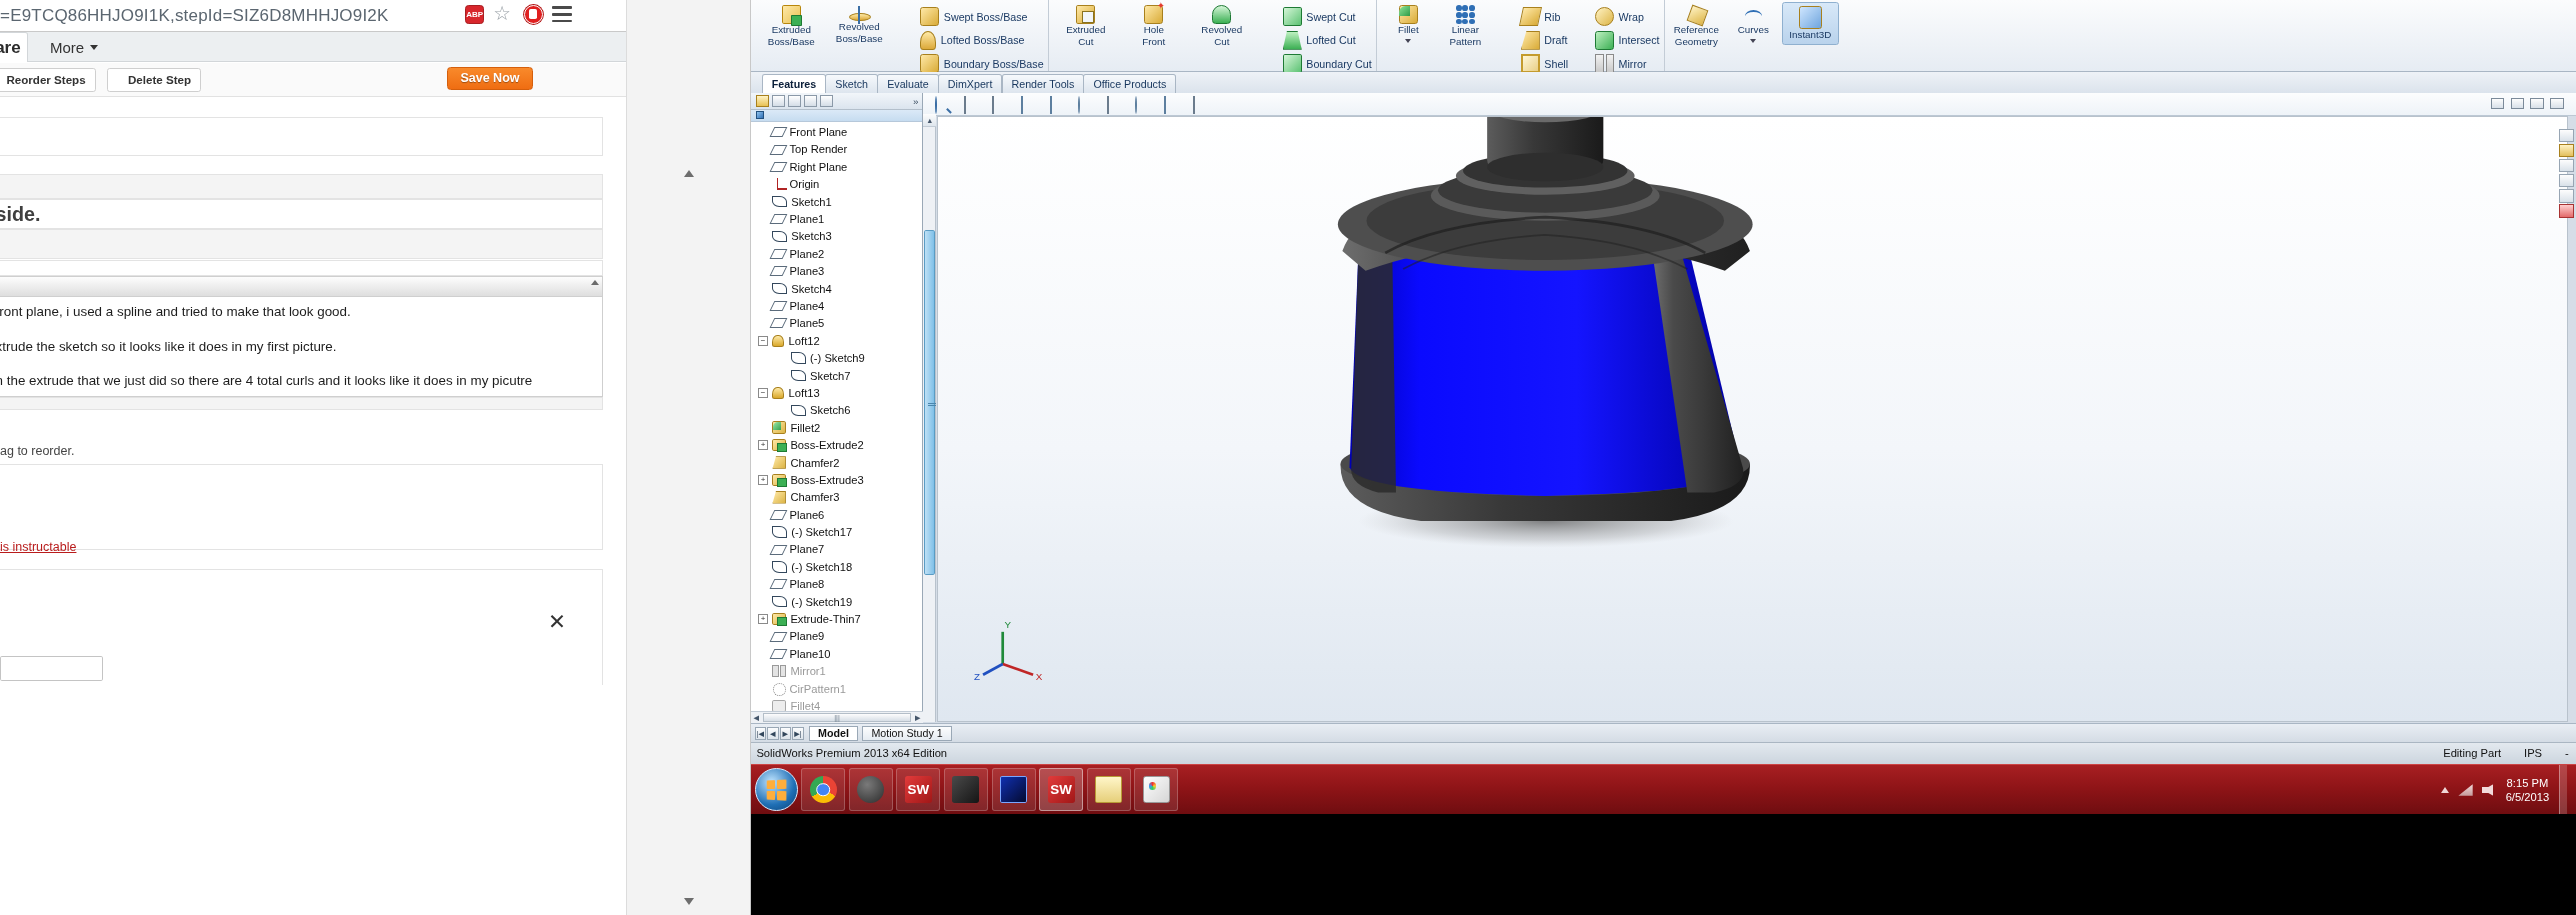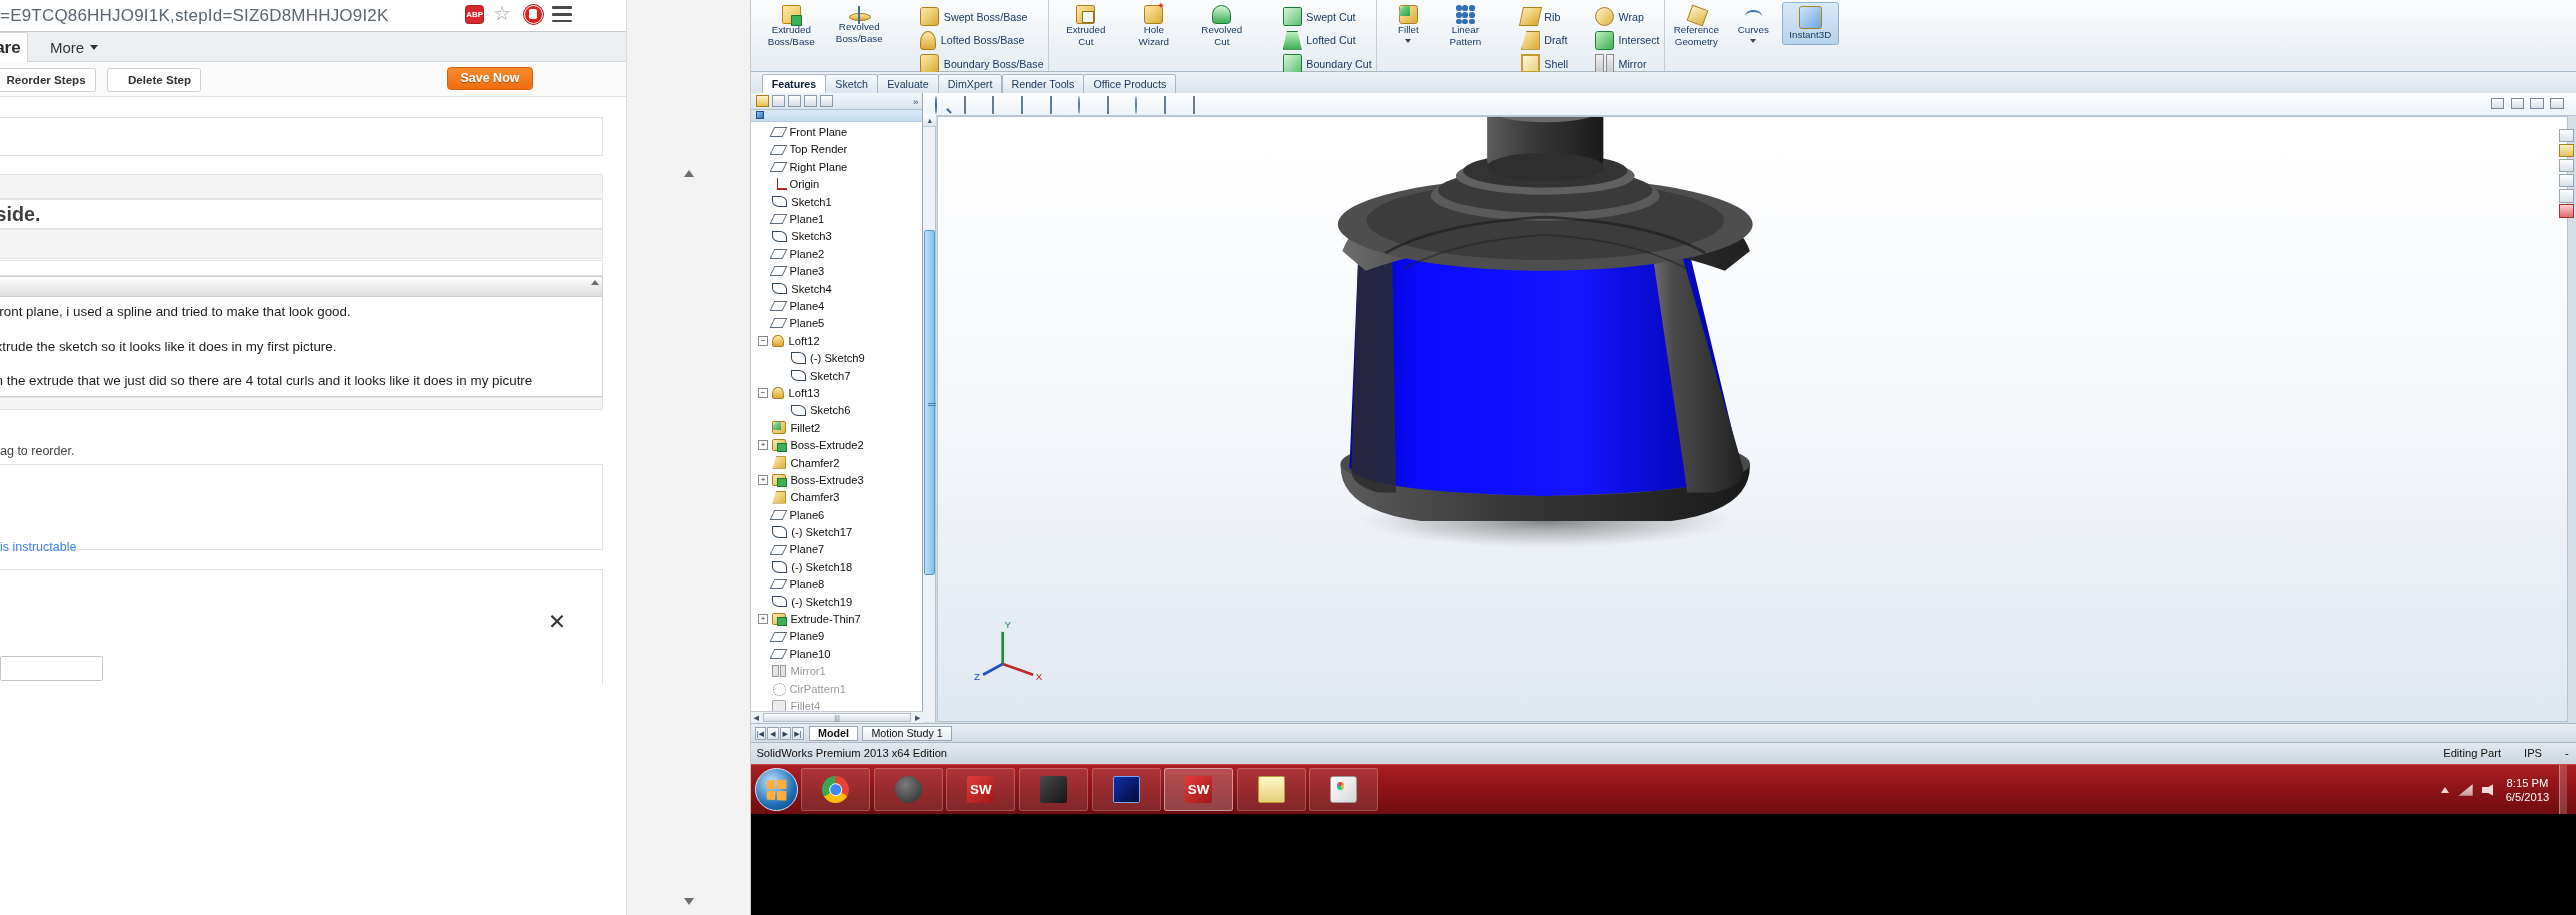--- a/index.html
+++ b/index.html
@@ -100,21 +100,21 @@
     border-bottom:0.9px solid #cfcfcf; position:relative;
   }
   .editor-scroll-up {
     position:absolute; right:2.7px; top:2.7px; width:0;height:0;
     border-left:4.5px solid transparent;border-right:4.5px solid transparent;border-bottom:5.4px solid #6b6b6b;
   }
   .editor-content { padding:7.2px 9px 9px 0; }
   .editor-content p { font-size:13.4px; color:#1d1d1d; line-height:1.25; margin-bottom:18px; white-space:nowrap; }
 
   .hint-drag { position:absolute; font-size:12.5px; color:#444; }
-  .lnk-instructable { position:absolute; font-size:12.5px; color:#3b82f6; }
+  .lnk-instructable { position:absolute; font-size:12.5px; color:#b91c1c;text-decoration:underline; }
 
   .close-x {
     position:absolute; font-size:21.5px; color:#333; line-height:1; cursor:pointer;
     font-family:"Liberation Sans", sans-serif;
   }
   .small-input {
     position:absolute; border:0.9px solid #c4c4c4; background:#fff; border-radius:1.8px;
   }
 
   
@@ -368,21 +368,21 @@
   }
   .tb-start {
     width:43px;height:43px;border-radius:50%;
     background:radial-gradient(circle at 38% 32%,#bfe4ff,#1f6fb5 60%,#0b3f71);
     border:1.8px solid #d9ecff; display:flex;align-items:center;justify-content:center;
   }
   .tb-win { width:19.7px;height:19.7px;display:grid;grid-template-columns:1fr 1fr;grid-template-rows:1fr 1fr;gap:1.8px;
     transform:perspective(36px) rotateY(-12deg);}
   .tb-win i{background:#ffae3b;border-radius:0.9px;}
   .tb-item {
-    width:69px;height:43px;background:rgba(255,255,255,.10);
+    width:44px;height:43px;background:rgba(255,255,255,.10);
     border:0.9px solid rgba(255,255,255,.22); border-radius:2.7px;
     display:flex;align-items:center;justify-content:center;
   }
   .tb-item.active { background:rgba(255,255,255,.22); border-color:rgba(255,255,255,.45); }
   .tb-ic { width:27px;height:27px; display:flex;align-items:center;justify-content:center;
     font-size:13.4px;font-weight:bold;color:#fff;}
   .ic-chrome{border-radius:50%;background:conic-gradient(#ea4335 0 33%,#fbbc05 33% 66%,#34a853 66% 100%);
     position:relative;}
   .ic-chrome:after{content:"";position:absolute;left:50%;top:50%;transform:translate(-50%,-50%);
     width:11.6px;height:11.6px;border-radius:50%;background:#4285f4;border:1.8px solid #fff;}
@@ -527,21 +527,21 @@
 
       <div class="rb-group">
         <div class="rb-big">
           <span class="icn icn-extcut"></span>
           <span class="lbl">Extruded</span>
           <span class="lbl">Cut</span>
         </div>
         <div class="rb-big">
           <span class="icn icn-holew"></span>
           <span class="lbl">Hole</span>
-          <span class="lbl">Wizard</span>
+          <span class="lbl">Front</span>
         </div>
         <div class="rb-big">
           <span class="icn icn-revcut"></span>
           <span class="lbl">Revolved</span>
           <span class="lbl">Cut</span>
         </div>
         <div class="rb-col">
           <div class="rb-row-item">
             <span class="icn icn-sweptcut"></span>
             <span class="lbl">Swept Cut</span>

